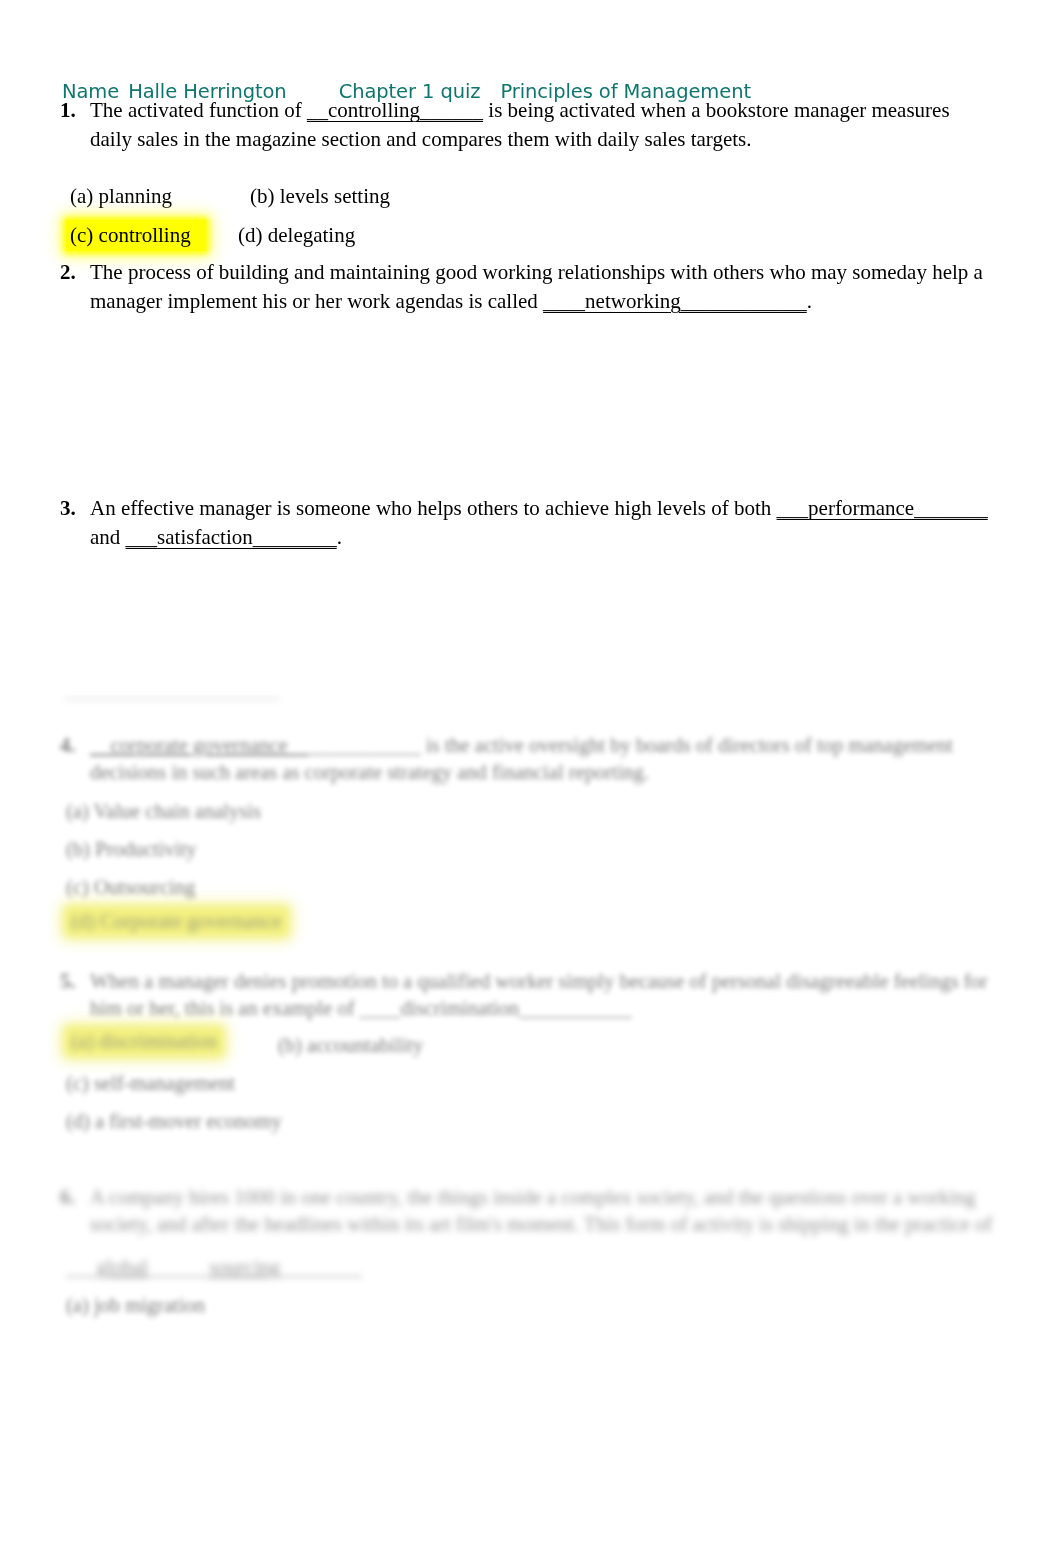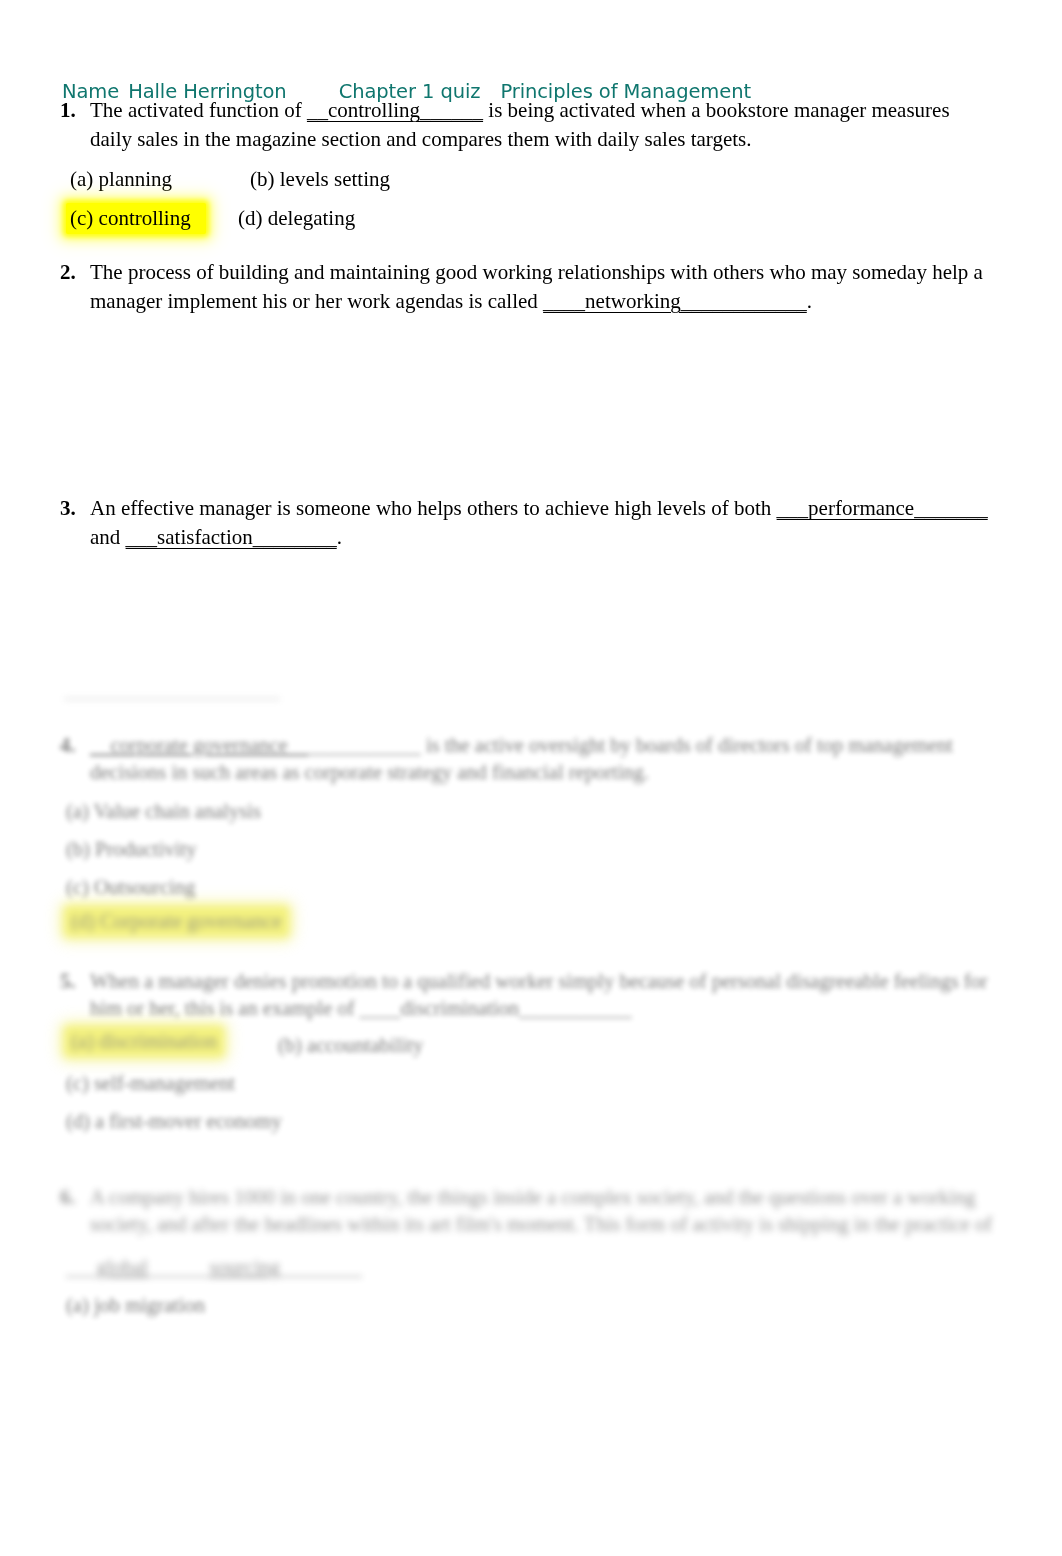--- a/index.html
+++ b/index.html
@@ -164,21 +164,21 @@
 
   <div class="doc-header"><span>Name</span><span class="gap-xs"></span><span>Halle Herrington</span><span class="gap-lg"></span><span>Chapter 1 quiz</span><span class="gap-sm"></span><span>Principles of Management</span></div>
 
   <div class="question" style="top:96px;">
     <div class="q-row">
       <div class="q-num">1.</div>
       <div class="q-body"><span>The activated function of </span><span class="fill">__controlling______</span><span> is being activated when a bookstore manager measures daily sales in the magazine section and compares them with daily sales targets.</span></div>
     </div>
   </div>
 
-  <div class="options" style="top:160px;">
+  <div class="options" style="top:177px;">
     <div class="opt-line">
       <div class="opt opt-a">(a) planning</div>
       <div class="opt">(b) levels setting</div>
     </div>
     <div class="opt-line">
       <div class="opt opt-a hl" style="flex:0 0 auto;width:132px;">(c) controlling</div>
       <div class="opt" style="margin-left:28px;">(d) delegating</div>
     </div>
   </div>
 

